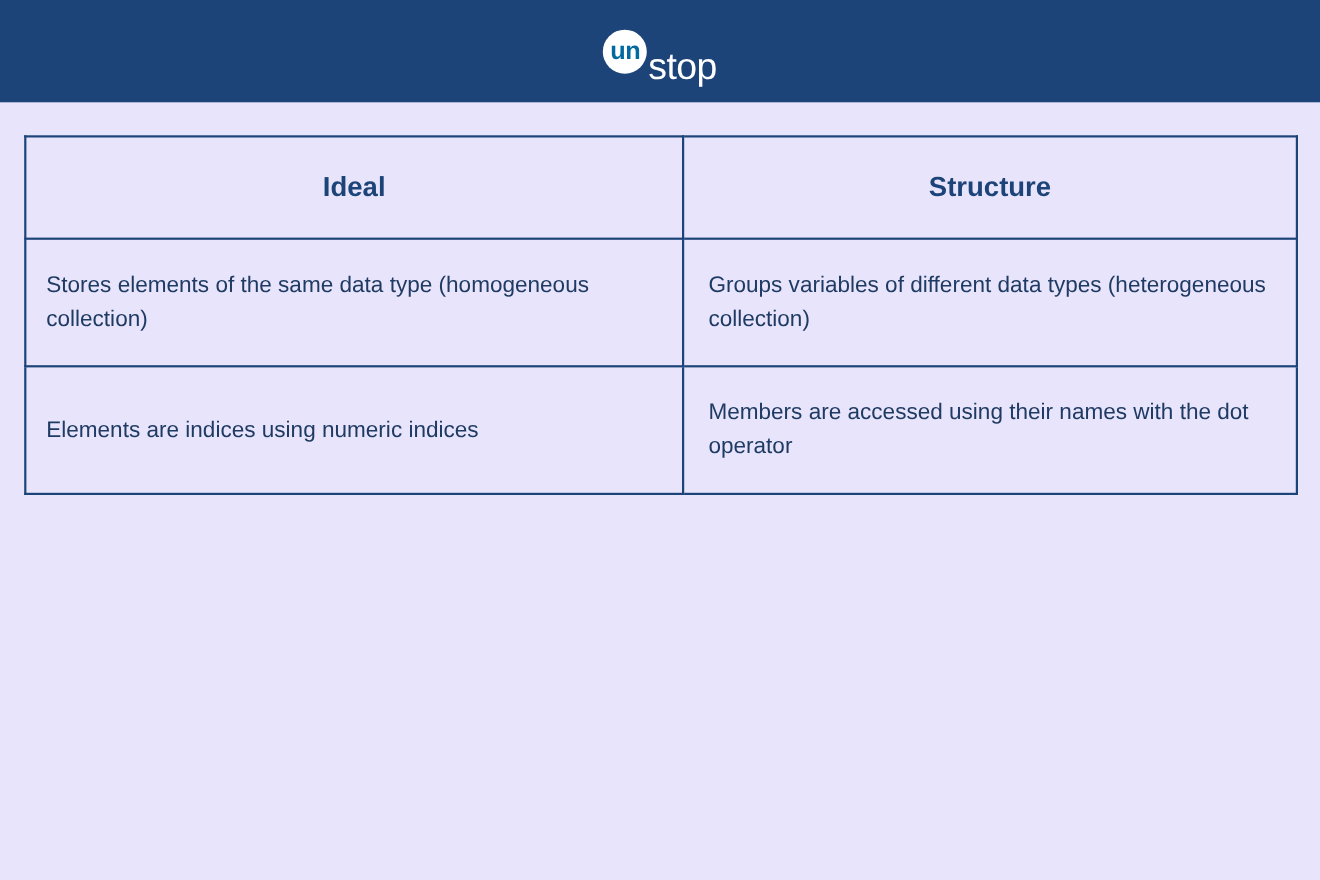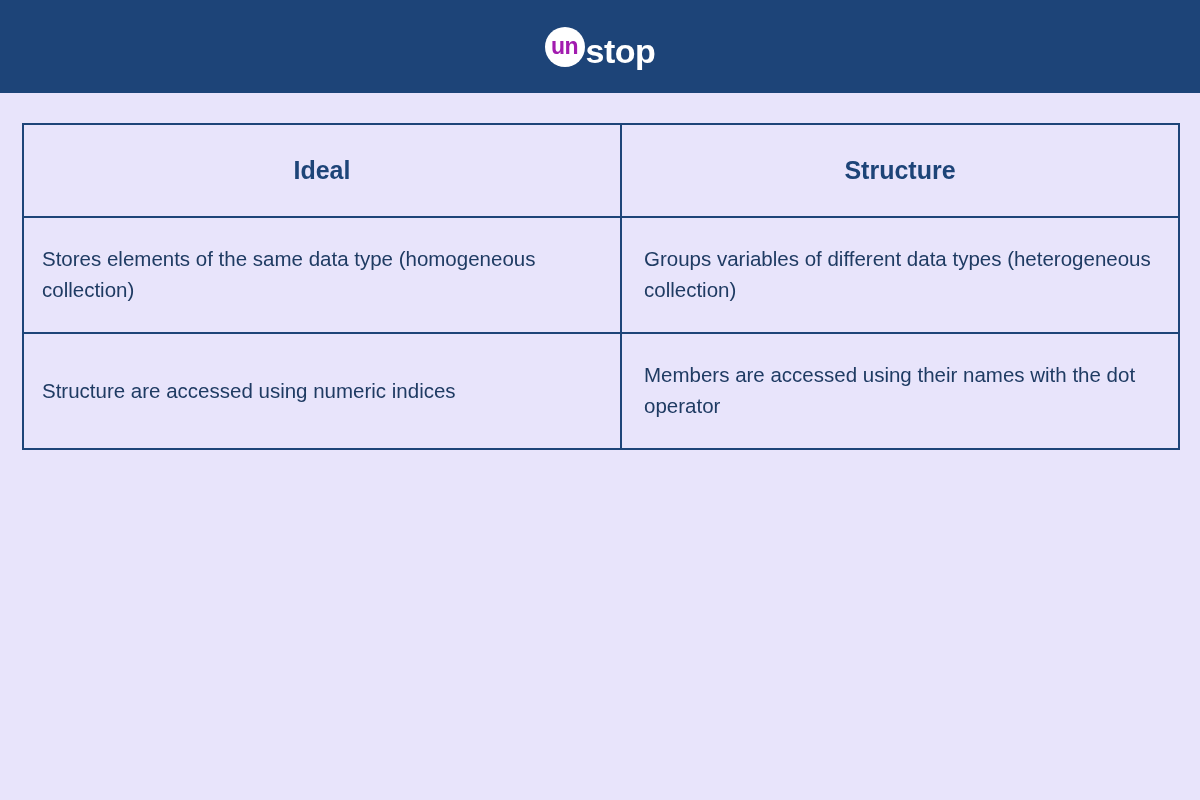--- a/index.html
+++ b/index.html
@@ -35,36 +35,36 @@
     font-size: 34px;
     font-weight: bold;
     color: #ffffff;
     letter-spacing: -0.5px;
   }
   .logo-circle {
     width: 40px;
     height: 40px;
     border-radius: 50%;
     background: #ffffff;
-    color: #a21caf;
+    color: #0369a1;
     display: flex;
     align-items: center;
     justify-content: center;
     font-size: 23px;
     font-weight: bold;
     margin-right: 1px;
     letter-spacing: -0.5px;
   }
   .logo-rest {
     color: #ffffff;
     font-size: 34px;
-    font-weight: bold;
+    font-weight: normal;
     line-height: 1;
     position: relative;
-    top: 4px;
+    top: 14px;
   }
   
   .content {
     flex: 1 1 auto;
     padding: 0 22px;
     display: flex;
     flex-direction: column;
   }
   h1.title {
     font-size: 35px;
@@ -129,20 +129,20 @@
           <th>Ideal</th>
           <th>Structure</th>
         </tr>
       </thead>
       <tbody>
         <tr>
           <td class="col-left">Stores elements of the same data type (homogeneous collection)</td>
           <td class="col-right">Groups variables of different data types (heterogeneous collection)</td>
         </tr>
         <tr>
-          <td class="col-left">Structure are accessed using numeric indices</td>
+          <td class="col-left">Elements are indices using numeric indices</td>
           <td class="col-right">Members are accessed using their names with the dot operator</td>
         </tr>
       </tbody>
     </table>
   </div>
 
 </div>
 
 </body></html>

